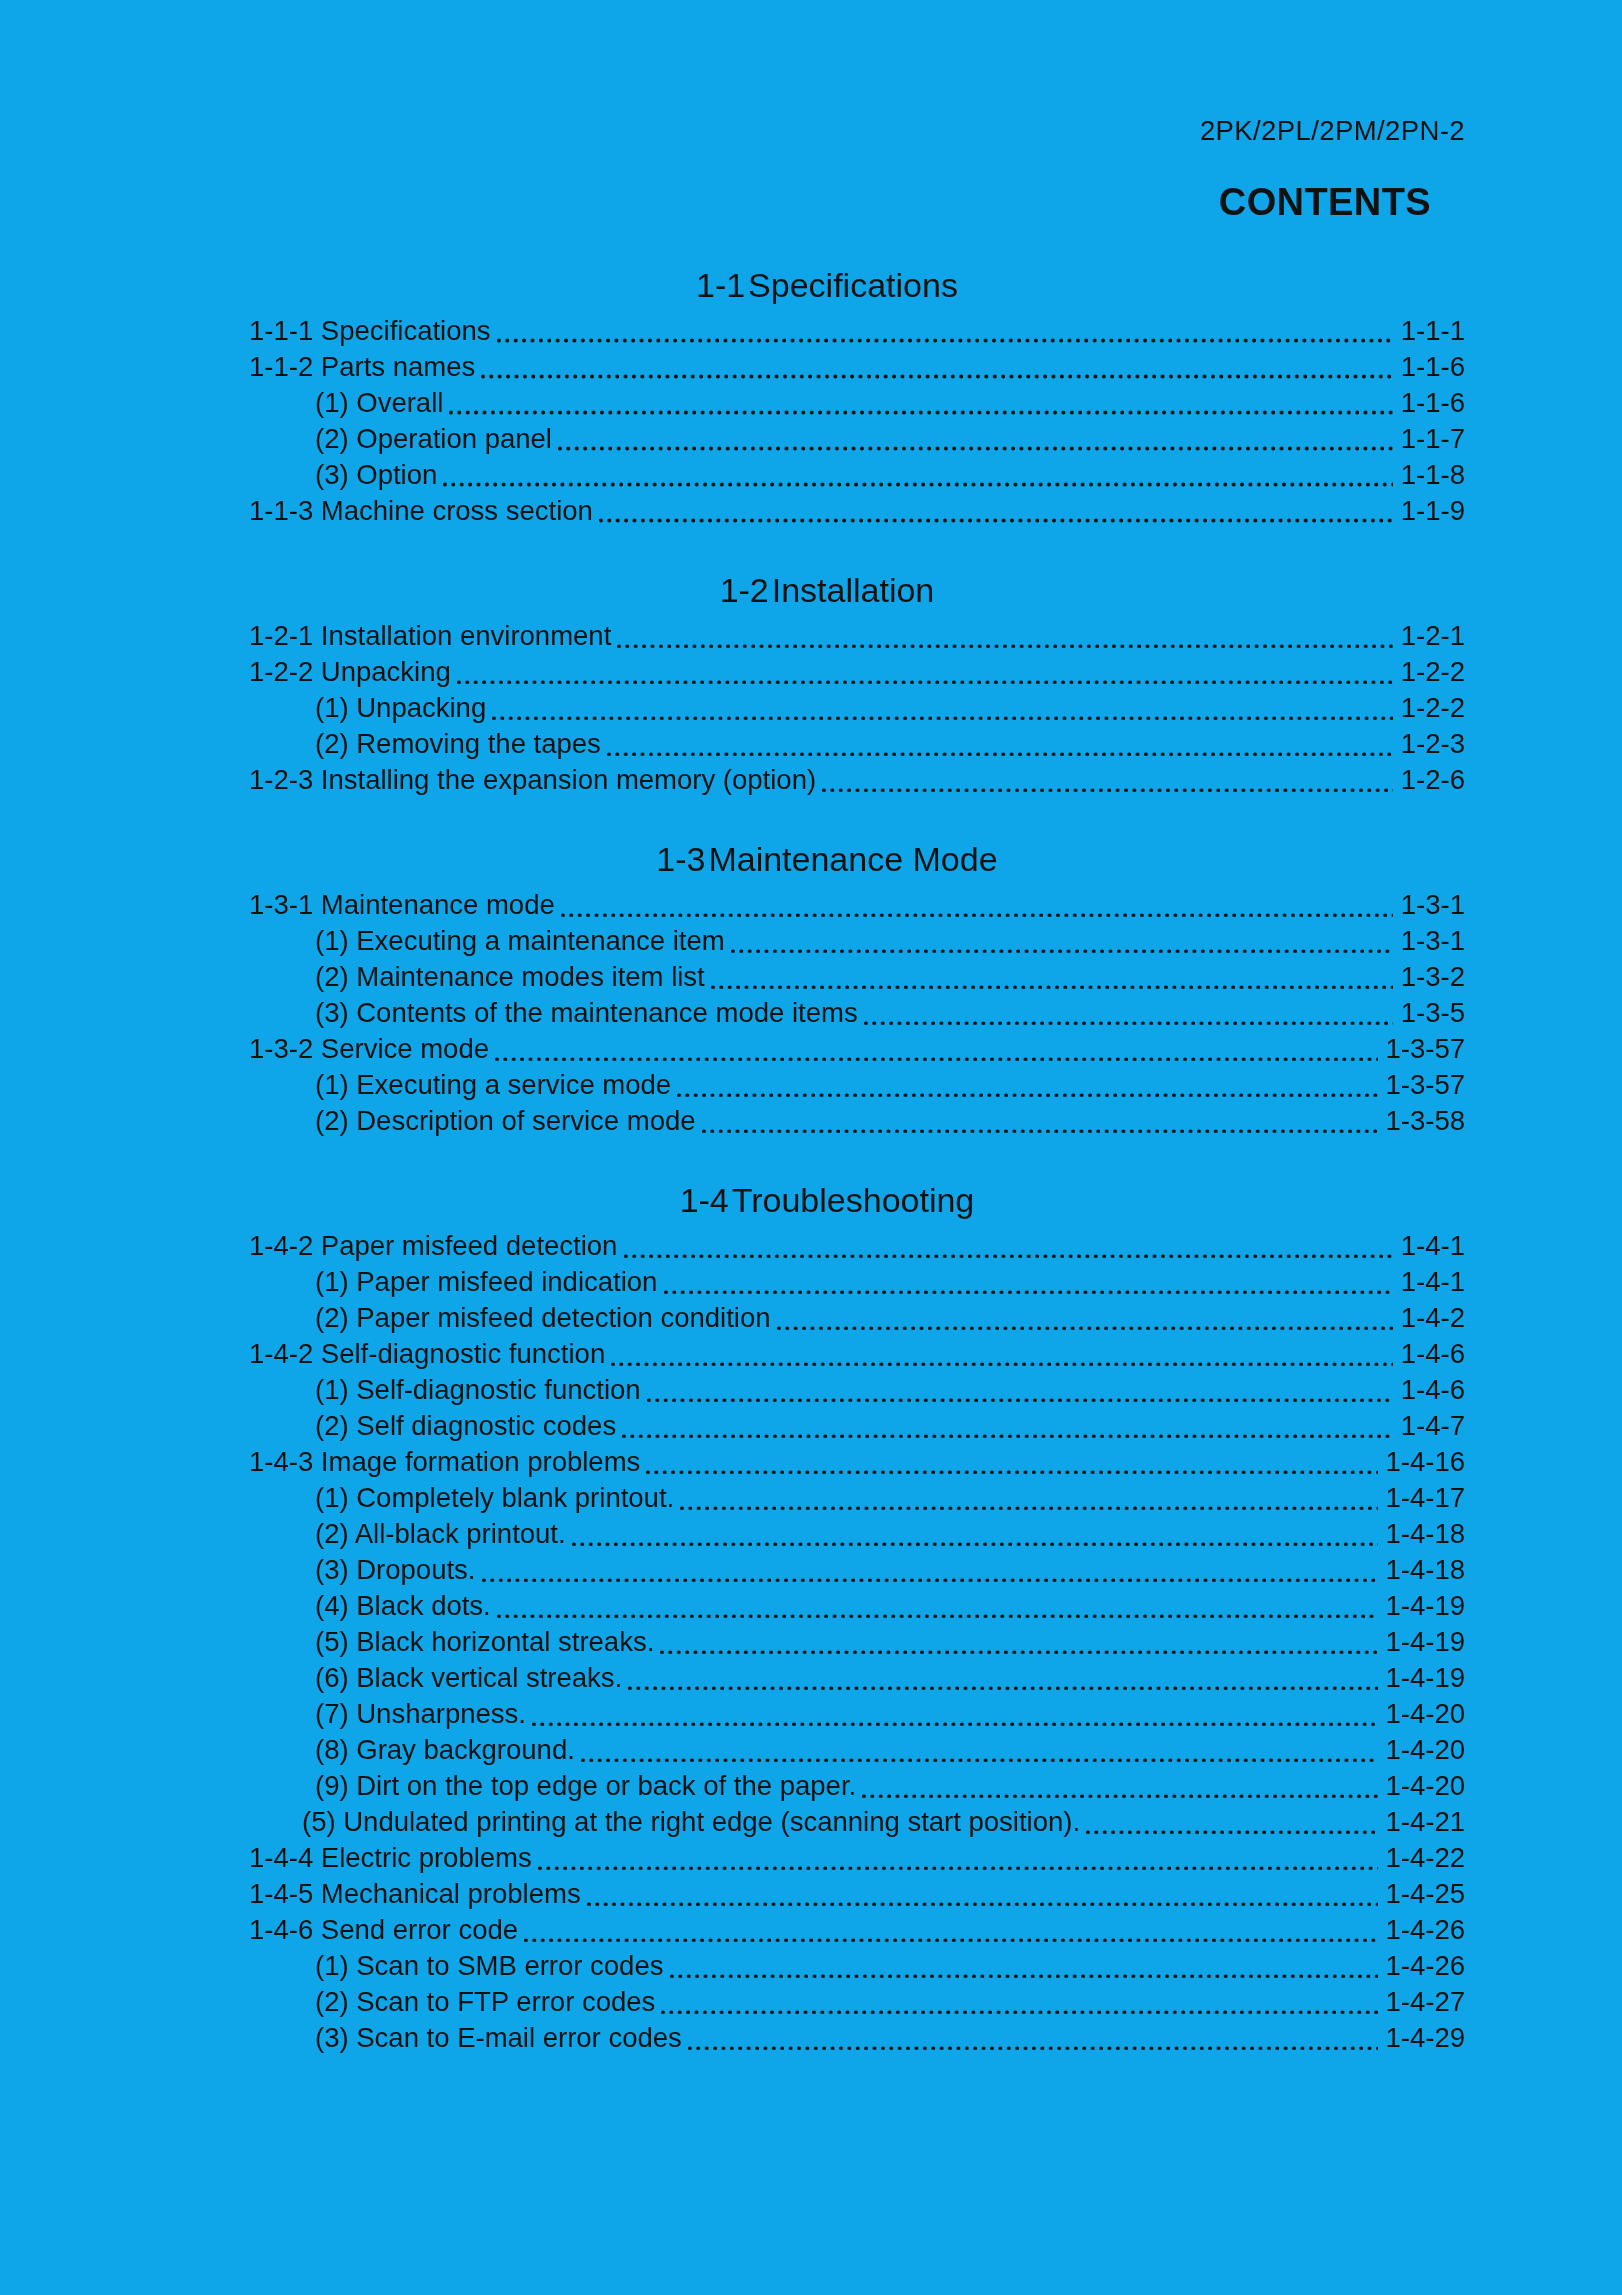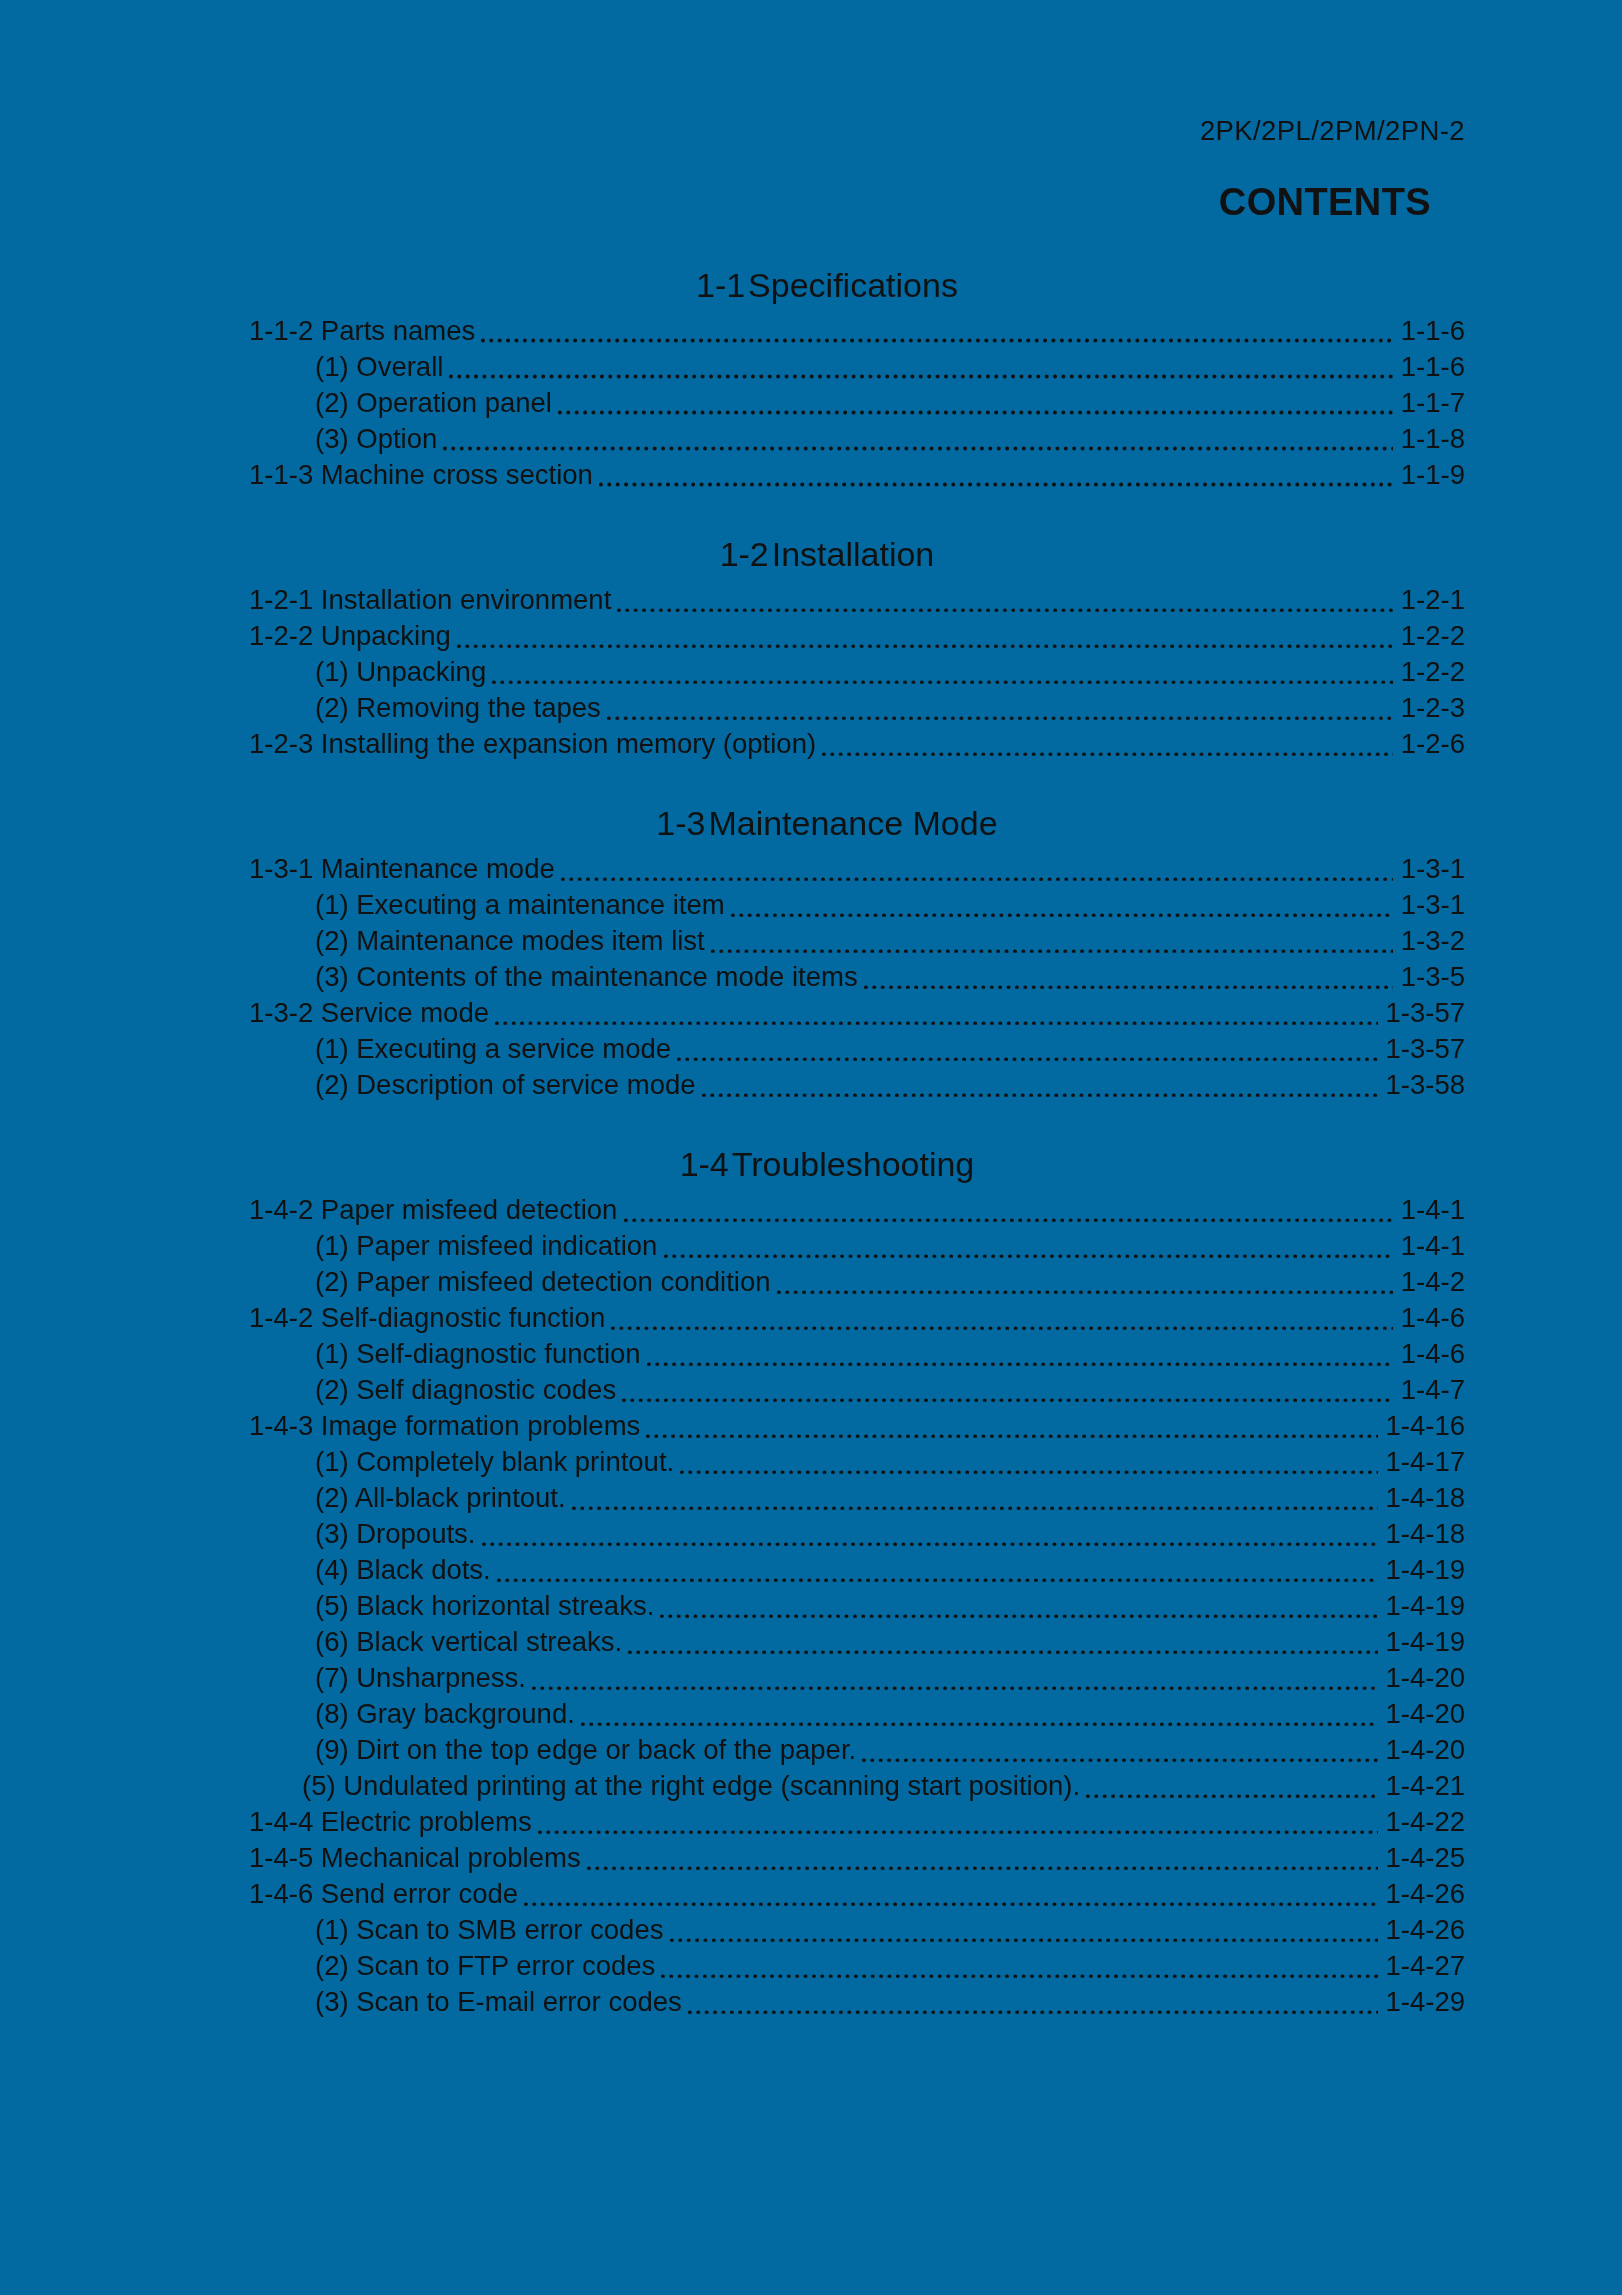--- a/index.html
+++ b/index.html
@@ -5,21 +5,21 @@
   html, body {
     margin: 0;
     padding: 0;
     background: #ffffff;
   }
   .page {
     position: relative;
     width: 1622px;
     height: 2295px;
     box-sizing: border-box;
-    background: #0369a1;
+    background: #0ea5e9;
     color: #111111;
     font-family: "Liberation Sans", sans-serif;
     padding: 112px 157px 0 186px;
     overflow: hidden;
   }
   .doc-header {
     text-align: right;
     font-size: 27.5px;
     line-height: 37px;
     letter-spacing: 0.4px;
@@ -71,20 +71,25 @@
 
 <div class="page">
   <div class="doc-header">2PK/2PL/2PM/2PN-2</div>
 
   <h1 class="doc-title">CONTENTS</h1>
 
   <main id="toc">
       <section class="toc-section">
         <h2 class="toc-heading"><span class="sec-num">1-1</span><span>Specifications</span></h2>
         <div class="entry lvl1">
+          <span class="label">1-1-1 Specifications</span>
+          <span class="leader"></span>
+          <span class="page-num">1-1-1</span>
+        </div>
+        <div class="entry lvl1">
           <span class="label">1-1-2 Parts names</span>
           <span class="leader"></span>
           <span class="page-num">1-1-6</span>
         </div>
         <div class="entry lvl2">
           <span class="label">(1) Overall</span>
           <span class="leader"></span>
           <span class="page-num">1-1-6</span>
         </div>
         <div class="entry lvl2">

